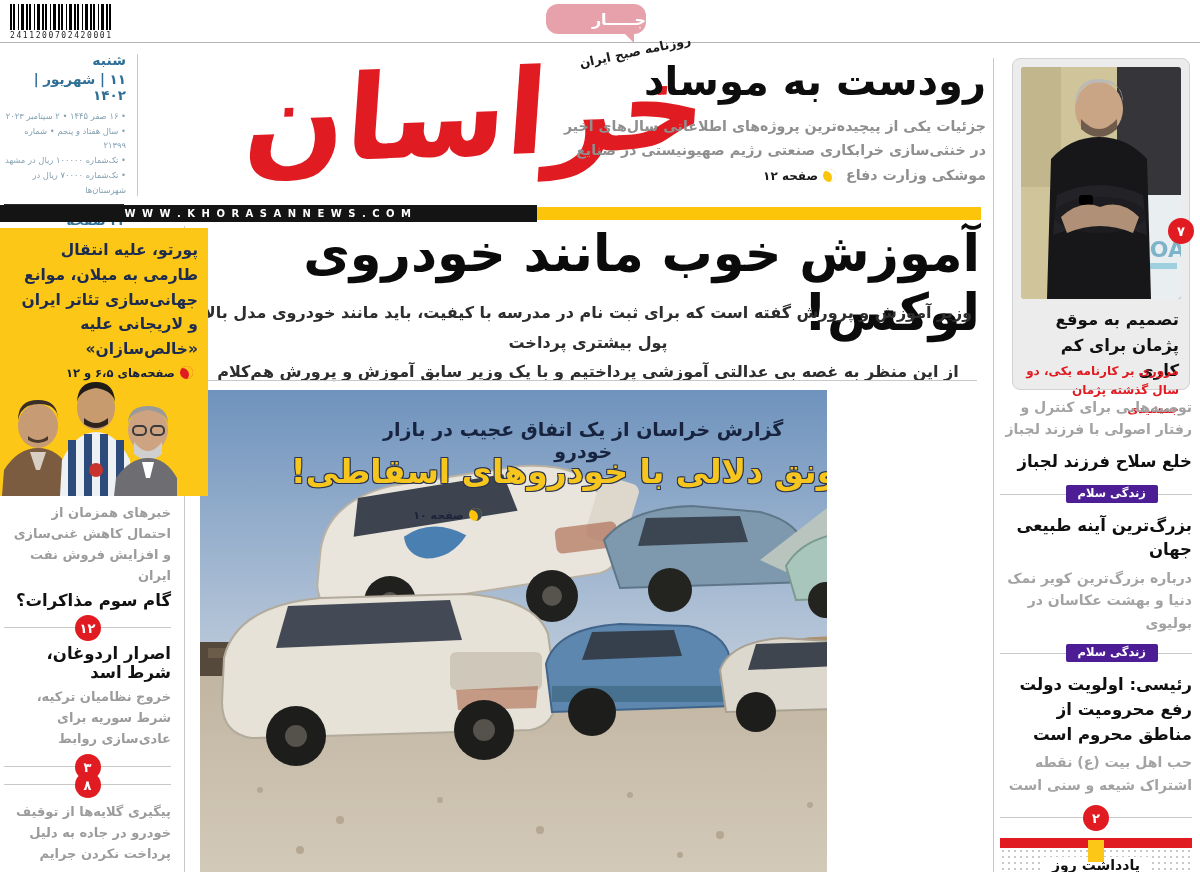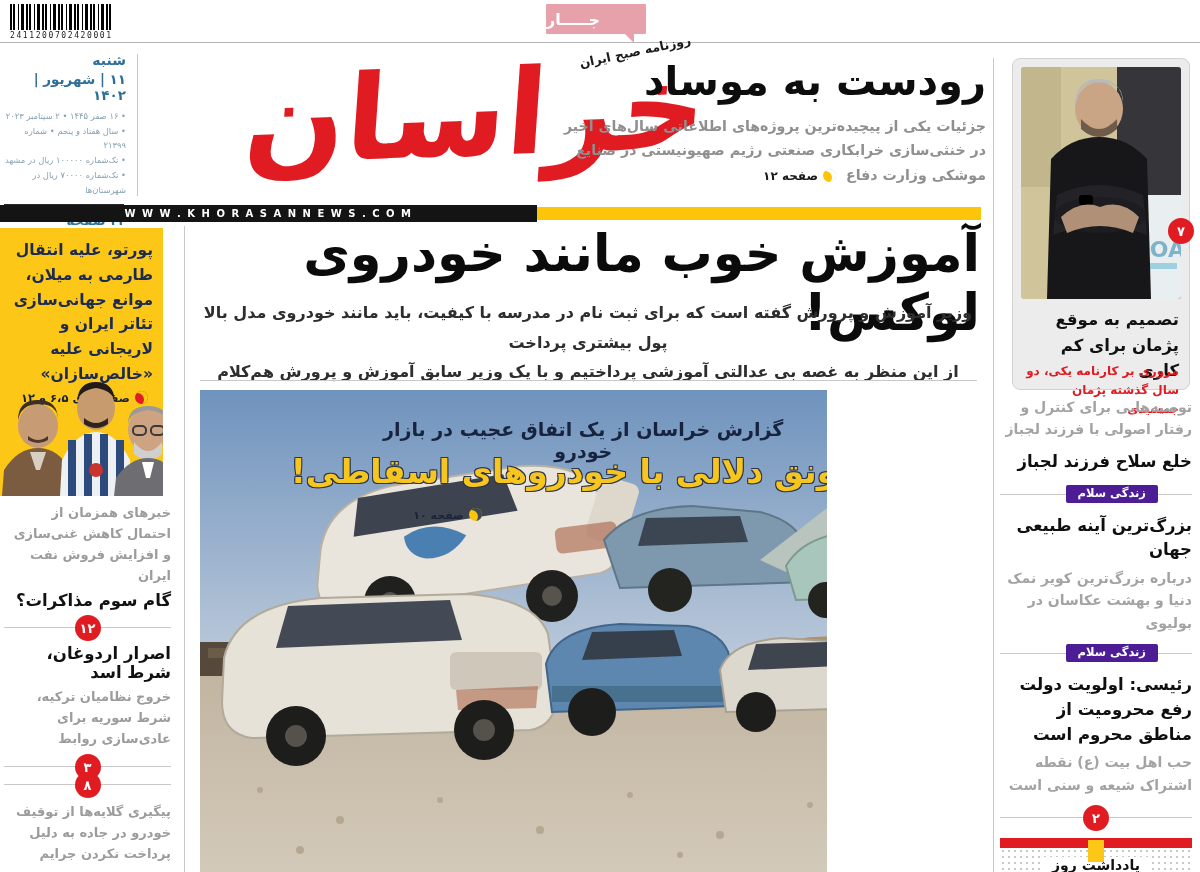--- a/index.html
+++ b/index.html
@@ -7,22 +7,22 @@
   body { font-family:"DejaVu Sans", sans-serif; color:#121212; }
   .page { position:relative; width:1200px; height:872px; background:#fff; overflow:hidden; margin:0 auto; }
   .vrule { position:absolute; width:1px; background:#c9c9c9; }
   .hrule { border-top:1px solid #c9c9c9; }
 
   
   .topline { position:absolute; left:0; top:42px; width:1200px; border-top:1px solid #b5b5b5; }
   .barcode { position:absolute; left:10px; top:4px; width:104px; height:26px;
     background:repeating-linear-gradient(90deg,#000 0 2px,#fff 2px 3px,#000 3px 5px,#fff 5px 8px,#000 8px 9px,#fff 9px 11px,#000 11px 14px,#fff 14px 16px); }
   .barcode-num { position:absolute; left:10px; top:31px; width:104px; font-family:"DejaVu Sans Mono",monospace; font-size:8px; letter-spacing:1.6px; color:#222; }
-  .jar { position:absolute; left:546px; top:4px; width:100px; height:30px; background:#e7a1ab; border-radius:1px;
-    color:#fff; font-weight:bold; font-size:16px; display:flex; align-items:center; justify-content:flex-start; }
+  .jar { position:absolute; left:546px; top:4px; width:100px; height:30px; background:#e7a1ab; border-radius:12px;
+    color:#fff; font-weight:bold; font-size:16px; display:flex; align-items:center; justify-content:flex-end; }
   .jar::after { content:""; position:absolute; right:12px; bottom:-9px; border:6px solid transparent; border-top-color:#e7a1ab; border-right-color:#e7a1ab; }
 
   .dateblock { position:absolute; left:0; top:52px; width:132px; direction:rtl; text-align:right; padding-right:6px; }
   .db-weekday { color:#2f6f96; font-weight:bold; font-size:14px; }
   .db-date { color:#2f6f96; font-weight:bold; font-size:13.5px; margin-top:3px; margin-bottom:6px; }
   .db-small { color:#86a3b4; font-size:8.4px; line-height:1.75; }
   .db-div { border-top:3px solid #2b2b2b; margin:7px 2px 6px 0; width:120px; }
   .db-pages { color:#2f6f96; font-weight:bold; font-size:13px; margin-bottom:3px; }
   .vr-date { left:137px; top:54px; height:142px; }
 
@@ -69,21 +69,21 @@
   .photo { position:absolute; left:200px; top:390px; width:627px; height:482px; overflow:hidden; }
   .photo svg { display:block; }
   .ph-kicker { position:absolute; right:40px; top:28px; width:65%; direction:rtl; text-align:center;
     font-size:19px; font-weight:900; color:#17233f; }
   .ph-title { position:absolute; left:60px; top:62px; width:100%; direction:rtl; text-align:center;
     font-size:33px; font-weight:900; color:#f6c51e; text-shadow:1px 1px 0 #2a3550, -1px 1px 0 #2a3550, 1px -1px 0 #2a3550, -1px -1px 0 #2a3550; }
   .ph-page { position:absolute; left:150px; top:118px; width:200px; text-align:center; direction:rtl;
     font-size:11px; font-weight:bold; color:#1c2438; }
 
   
-  .ycard { position:absolute; left:0; top:228px; width:163px; height:268px; background:#fcc716; overflow:hidden; }
+  .ycard { position:absolute; left:0; top:228px; width:208px; height:268px; background:#fcc716; overflow:hidden; }
   .ycard-text { direction:rtl; text-align:right; padding:10px 10px 0 8px; font-size:15.5px; font-weight:900;
     color:#1d2b50; line-height:1.6; }
   .ycard-pages { direction:rtl; text-align:right; padding:4px 10px 0 0; font-size:11.5px; font-weight:bold; color:#14203d; }
   .ycard svg { position:absolute; bottom:0; left:0; }
   .leftcol { position:absolute; left:0; top:502px; width:177px; direction:rtl; text-align:right; padding:0 6px 0 4px; }
   .lc-deck { color:#9c9c9c; font-size:13px; font-weight:bold; line-height:1.62; }
   .lc-title { color:#111; font-size:16.5px; font-weight:900; margin-top:5px; }
   .lc-div { position:relative; border-top:1px solid #c9c9c9; margin:17px 0 16px; }
   .lc-div .badge { position:absolute; right:calc(50% - 13px); top:-13px; }
 

